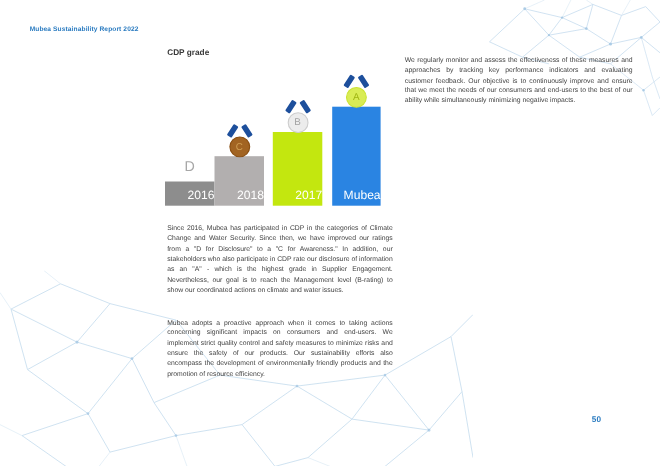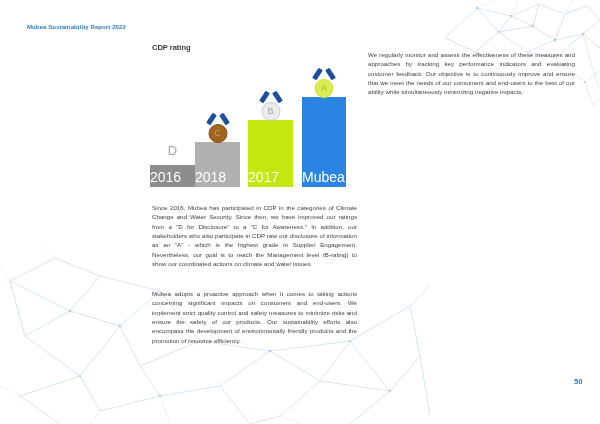--- a/index.html
+++ b/index.html
@@ -11,42 +11,42 @@
   }
   .decor{position:absolute;pointer-events:none;}
   .decor-tr{top:0;right:0;}
   .decor-bl{left:0;bottom:0;}
 
   .header-title{
     position:absolute;left:27px;top:24px;
     font-size:6px;font-weight:bold;color:#2a7bc0;letter-spacing:.1px;
   }
   .page-number{
-    position:absolute;left:574px;top:377px;width:22px;
+    position:absolute;left:538px;top:377px;width:22px;
     font-size:7.5px;font-weight:bold;color:#2a7bc0;
   }
   .section-title{
     position:absolute;left:152px;top:43px;
     font-size:7.5px;font-weight:bold;color:#383838;
   }
 
   
   .chart{
     position:absolute;left:150px;top:97px;width:197px;height:90px;
     display:flex;align-items:flex-end;
   }
   .bar{
     position:relative;width:45px;flex:0 0 auto;
     display:flex;align-items:flex-end;justify-content:center;
   }
   .bar:nth-child(3){margin-left:8px;}
   .bar:nth-child(4){margin-left:9px;width:44px;}
   .bar-label{
-    width:100%;text-align:left;color:#ffffff;
-    font-size:14px;padding-bottom:3px;line-height:1;
+    width:100%;text-align:right;color:#ffffff;
+    font-size:11px;padding-bottom:3px;line-height:1;
   }
   .grade-d{
     position:absolute;top:-21px;left:0;width:100%;text-align:center;
     font-size:13px;color:#a7a7a7;line-height:1;
   }
   .medal{
     position:absolute;top:-29px;left:50%;transform:translateX(-50%);
     width:34px;height:30px;
   }
   .medal .rib{
@@ -105,21 +105,21 @@
     <circle cx="160" cy="150" r="1.2"></circle>
       <circle cx="270" cy="105" r="1.3"></circle>
     <circle cx="350" cy="95" r="1.2"></circle>
       <circle cx="390" cy="145" r="1.4"></circle>
     <circle cx="80" cy="130" r="1.2"></circle>
   </g>
 </svg>
 
 <div class="header-title">Mubea Sustainability Report 2022</div>
 
-<div class="section-title">CDP rating</div>
+<div class="section-title">CDP grade</div>
 
 <div class="chart">
   <div class="bar" style="height: 25%; background: rgb(141, 141, 141);">
     <span class="grade-d">D</span>
     <span class="bar-label">2016</span>
   </div>
   <div class="bar" style="height: 50%; background: rgb(178, 175, 175);">
     <div class="medal bronze">
       <span class="rib rib-l"></span>
       <span class="rib rib-r"></span>

